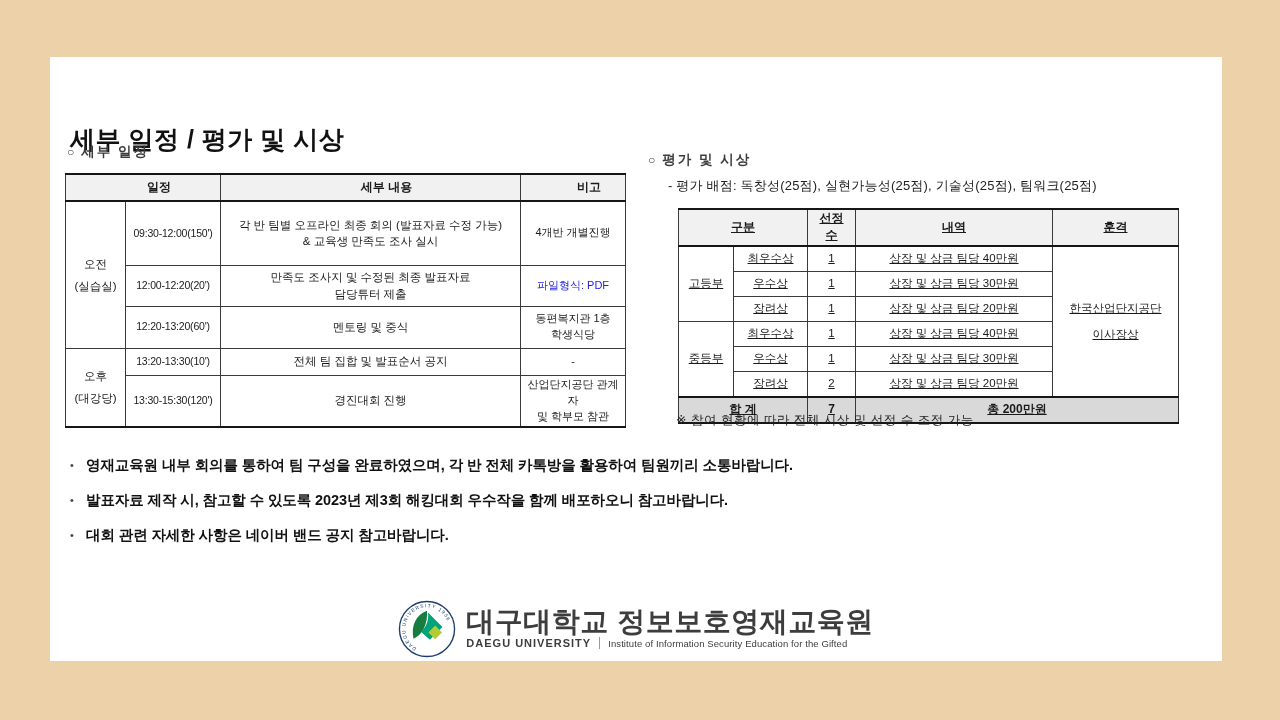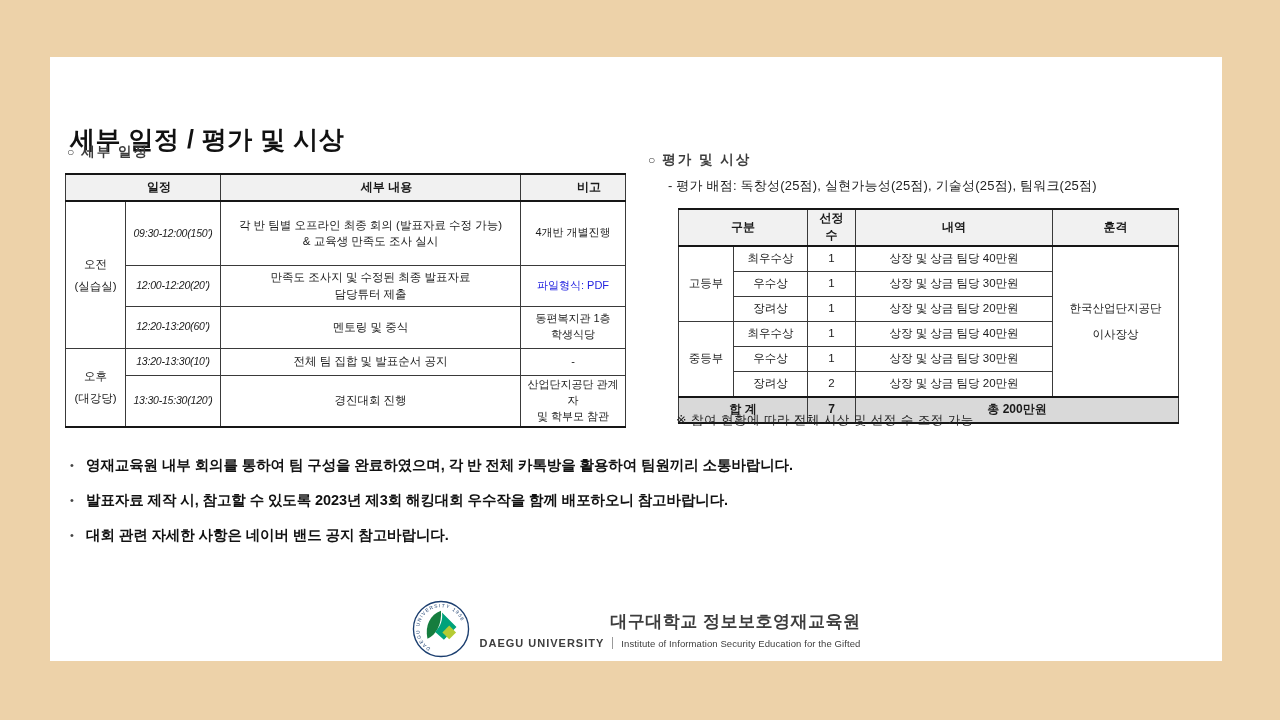--- a/index.html
+++ b/index.html
@@ -44,28 +44,28 @@
   .sched-table thead th{
     background:#F1F1F1;font-weight:700;height:25px;
     border-bottom:2px solid #161616;font-size:12px;padding-left:36px;
   }
   .sched-table .r0{height:64px;}
   .sched-table .r1{height:41px;}
   .sched-table .r2{height:42px;}
   .sched-table .r3{height:27px;}
   .sched-table .r4{height:52px;}
   .period-cell{line-height:22px;font-size:11.5px;}
-  .time-cell{font-size:10.5px;letter-spacing:-0.2px;padding:0 2px;font-style:italic;}
+  .time-cell{font-size:10.5px;letter-spacing:-0.2px;padding:0 2px;}
   .note-cell{font-size:11px;}
   .line{display:block;}
   .blue{color:#2323E0;}
   .award-table{
     position:absolute;left:628px;top:151px;width:500px;
     font-size:11.5px;
-    border-top:2.5px solid #161616;border-bottom:2.5px solid #161616;
+    border-top:2.5px solid #161616;border-bottom:2.5px solid #161616;text-decoration:underline;
   }
   .award-table thead th{
     background:#F1F1F1;font-weight:700;height:24px;
     border-bottom:2px solid #161616;font-size:12px;
   }
   .award-table td{height:24px;}
   .prize-cell{line-height:26px;font-size:11.5px;}
   .award-table .total-row td{
     background:#D9D9D9;font-weight:700;
     border-top:2px solid #161616;font-size:12px;
@@ -86,21 +86,21 @@
     letter-spacing:-0.1px;
   }
   .bullet-text .num-bold{font-weight:800;}
   
   .footer-logo{
     position:absolute;left:0;top:543px;width:100%;
     display:flex;justify-content:center;align-items:center;gap:10px;
   }
   .logo-textblock{display:flex;flex-direction:column;}
   .logo-korean{
-    font-size:17px;font-weight:800;color:#3D3D3D;letter-spacing:0.5px;
+    font-size:28px;font-weight:800;color:#3D3D3D;letter-spacing:0.5px;
     line-height:26px;white-space:nowrap;text-align:right;
   }
   .logo-english{
     display:flex;align-items:center;gap:8px;margin-top:2px;white-space:nowrap;
   }
   .logo-en-bold{font-size:11px;font-weight:800;color:#3D3D3D;letter-spacing:1px;}
   .logo-divider{width:1px;height:12px;background:#9a9a9a;}
   .logo-en-sub{font-size:9.5px;color:#3D3D3D;letter-spacing:0.1px;}
 </style>
 </head>

